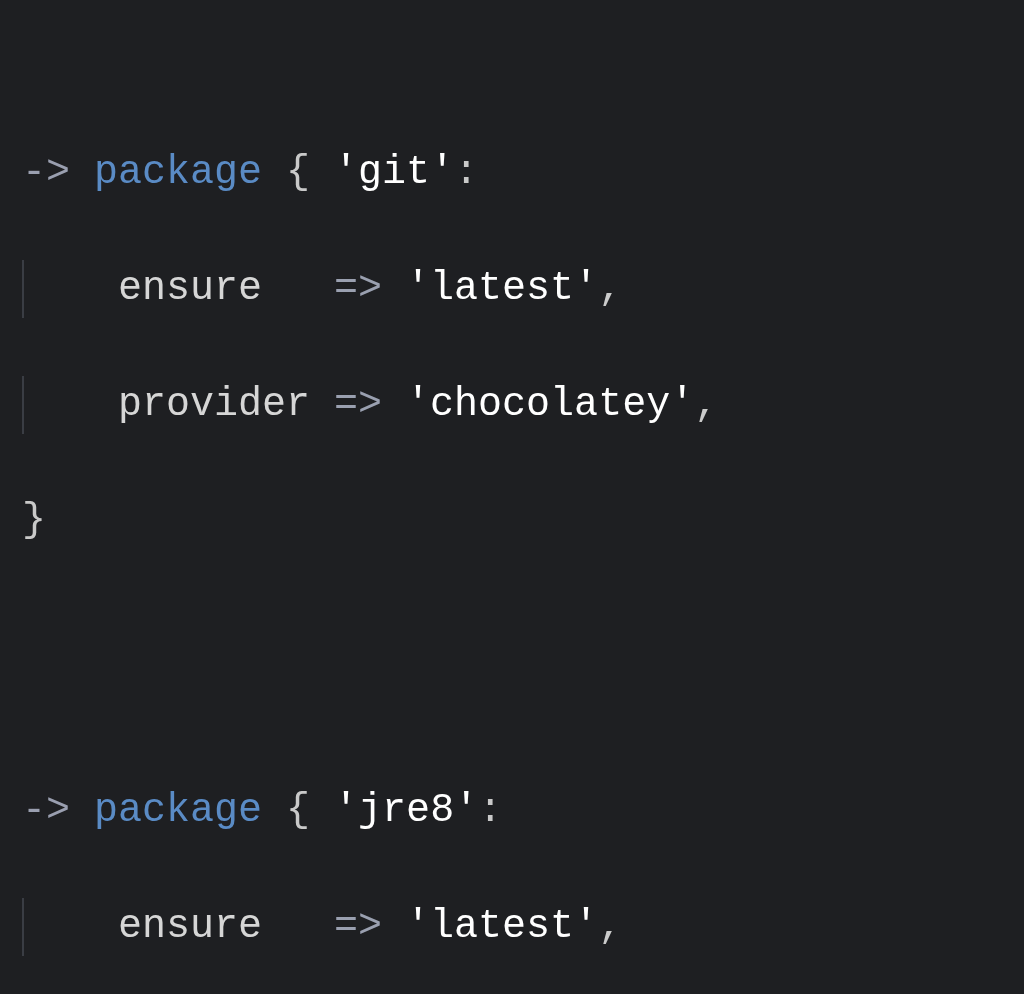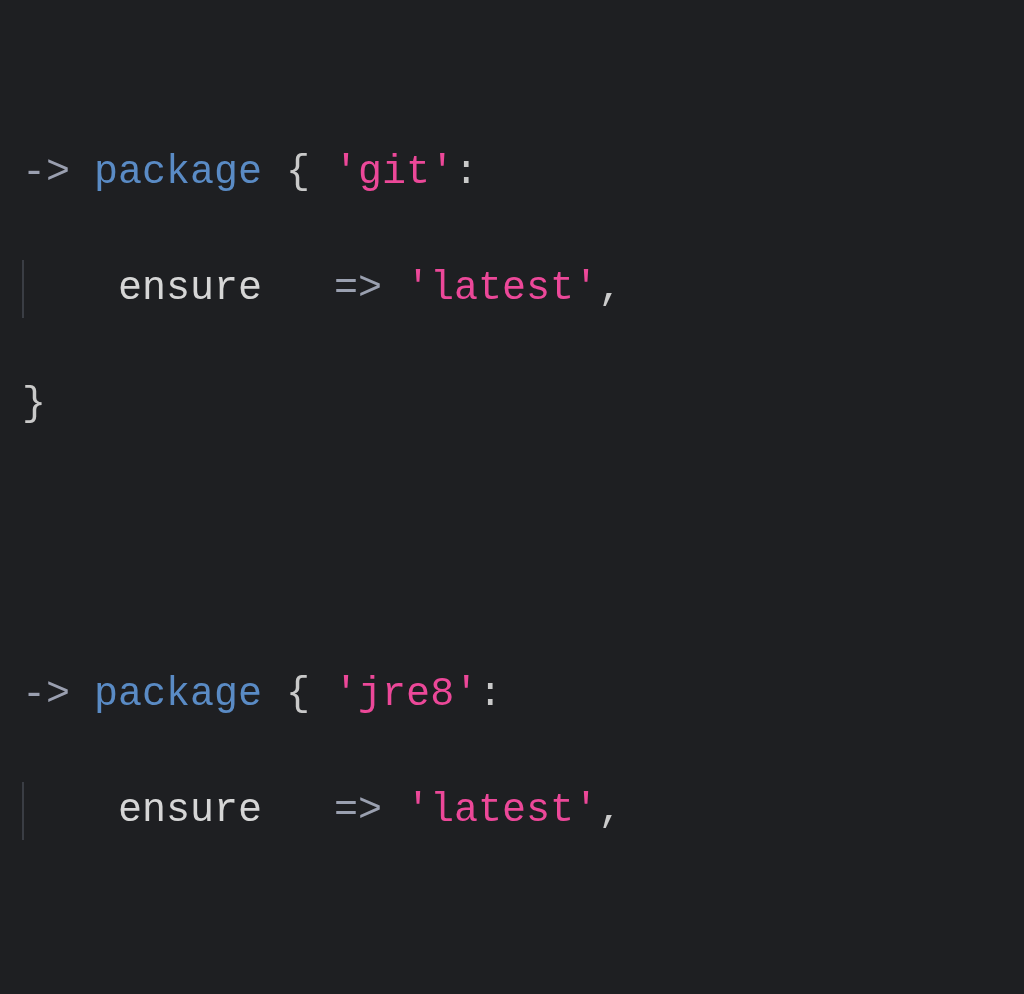--- a/index.html
+++ b/index.html
@@ -17,40 +17,41 @@
       padding: 28px 22px;
       white-space: pre;
     }
     .arrow { color: #9a9fb0; }
     .comma { color: #cbcbcb; }
     .brace { color: #c9c9c9; }
     .colon { color: #c9c9c9; }
     .kw   { color: #5a8bc5; }
     .attr { color: #d6d6d6; margin-top: 31px; }
     .fat  { color: #9aa0b0; }
-    .str  { color: #ec4899; }
+    .str  { color: #ffffff; }
     .indent-guide {
       display: inline-block;
       width: 2px;
       height: 1.45em;
       vertical-align: top;
       background: #3a3d44;
       margin-right: calc(2ch - 2px);
     }
     .block { margin-bottom: 1.45em; }
     .block:last-child { margin-bottom: 0; }
     .line { display: block; }
   </style>
 </head>
 <body>
 
 <div class="editor">
 <div class="block">
 <span class="line"><span class="arrow">-&gt;</span> <span class="kw">package</span> <span class="brace">{</span> <span class="str">'git'</span><span class="colon">:</span></span>
 <span class="line"><span class="indent-guide"></span>  <span class="attr">ensure</span>   <span class="fat">=&gt;</span> <span class="str">'latest'</span><span class="comma">,</span></span>
+<span class="line"><span class="indent-guide"></span>  <span class="attr">provider</span> <span class="fat">=&gt;</span> <span class="str">'chocolatey'</span><span class="comma">,</span></span>
 <span class="line"><span class="brace">}</span></span>
 </div>
 <div class="block">
 <span class="line"><span class="arrow">-&gt;</span> <span class="kw">package</span> <span class="brace">{</span> <span class="str">'jre8'</span><span class="colon">:</span></span>
 <span class="line"><span class="indent-guide"></span>  <span class="attr">ensure</span>   <span class="fat">=&gt;</span> <span class="str">'latest'</span><span class="comma">,</span></span>
 
 
 </div>
 
 </div>

